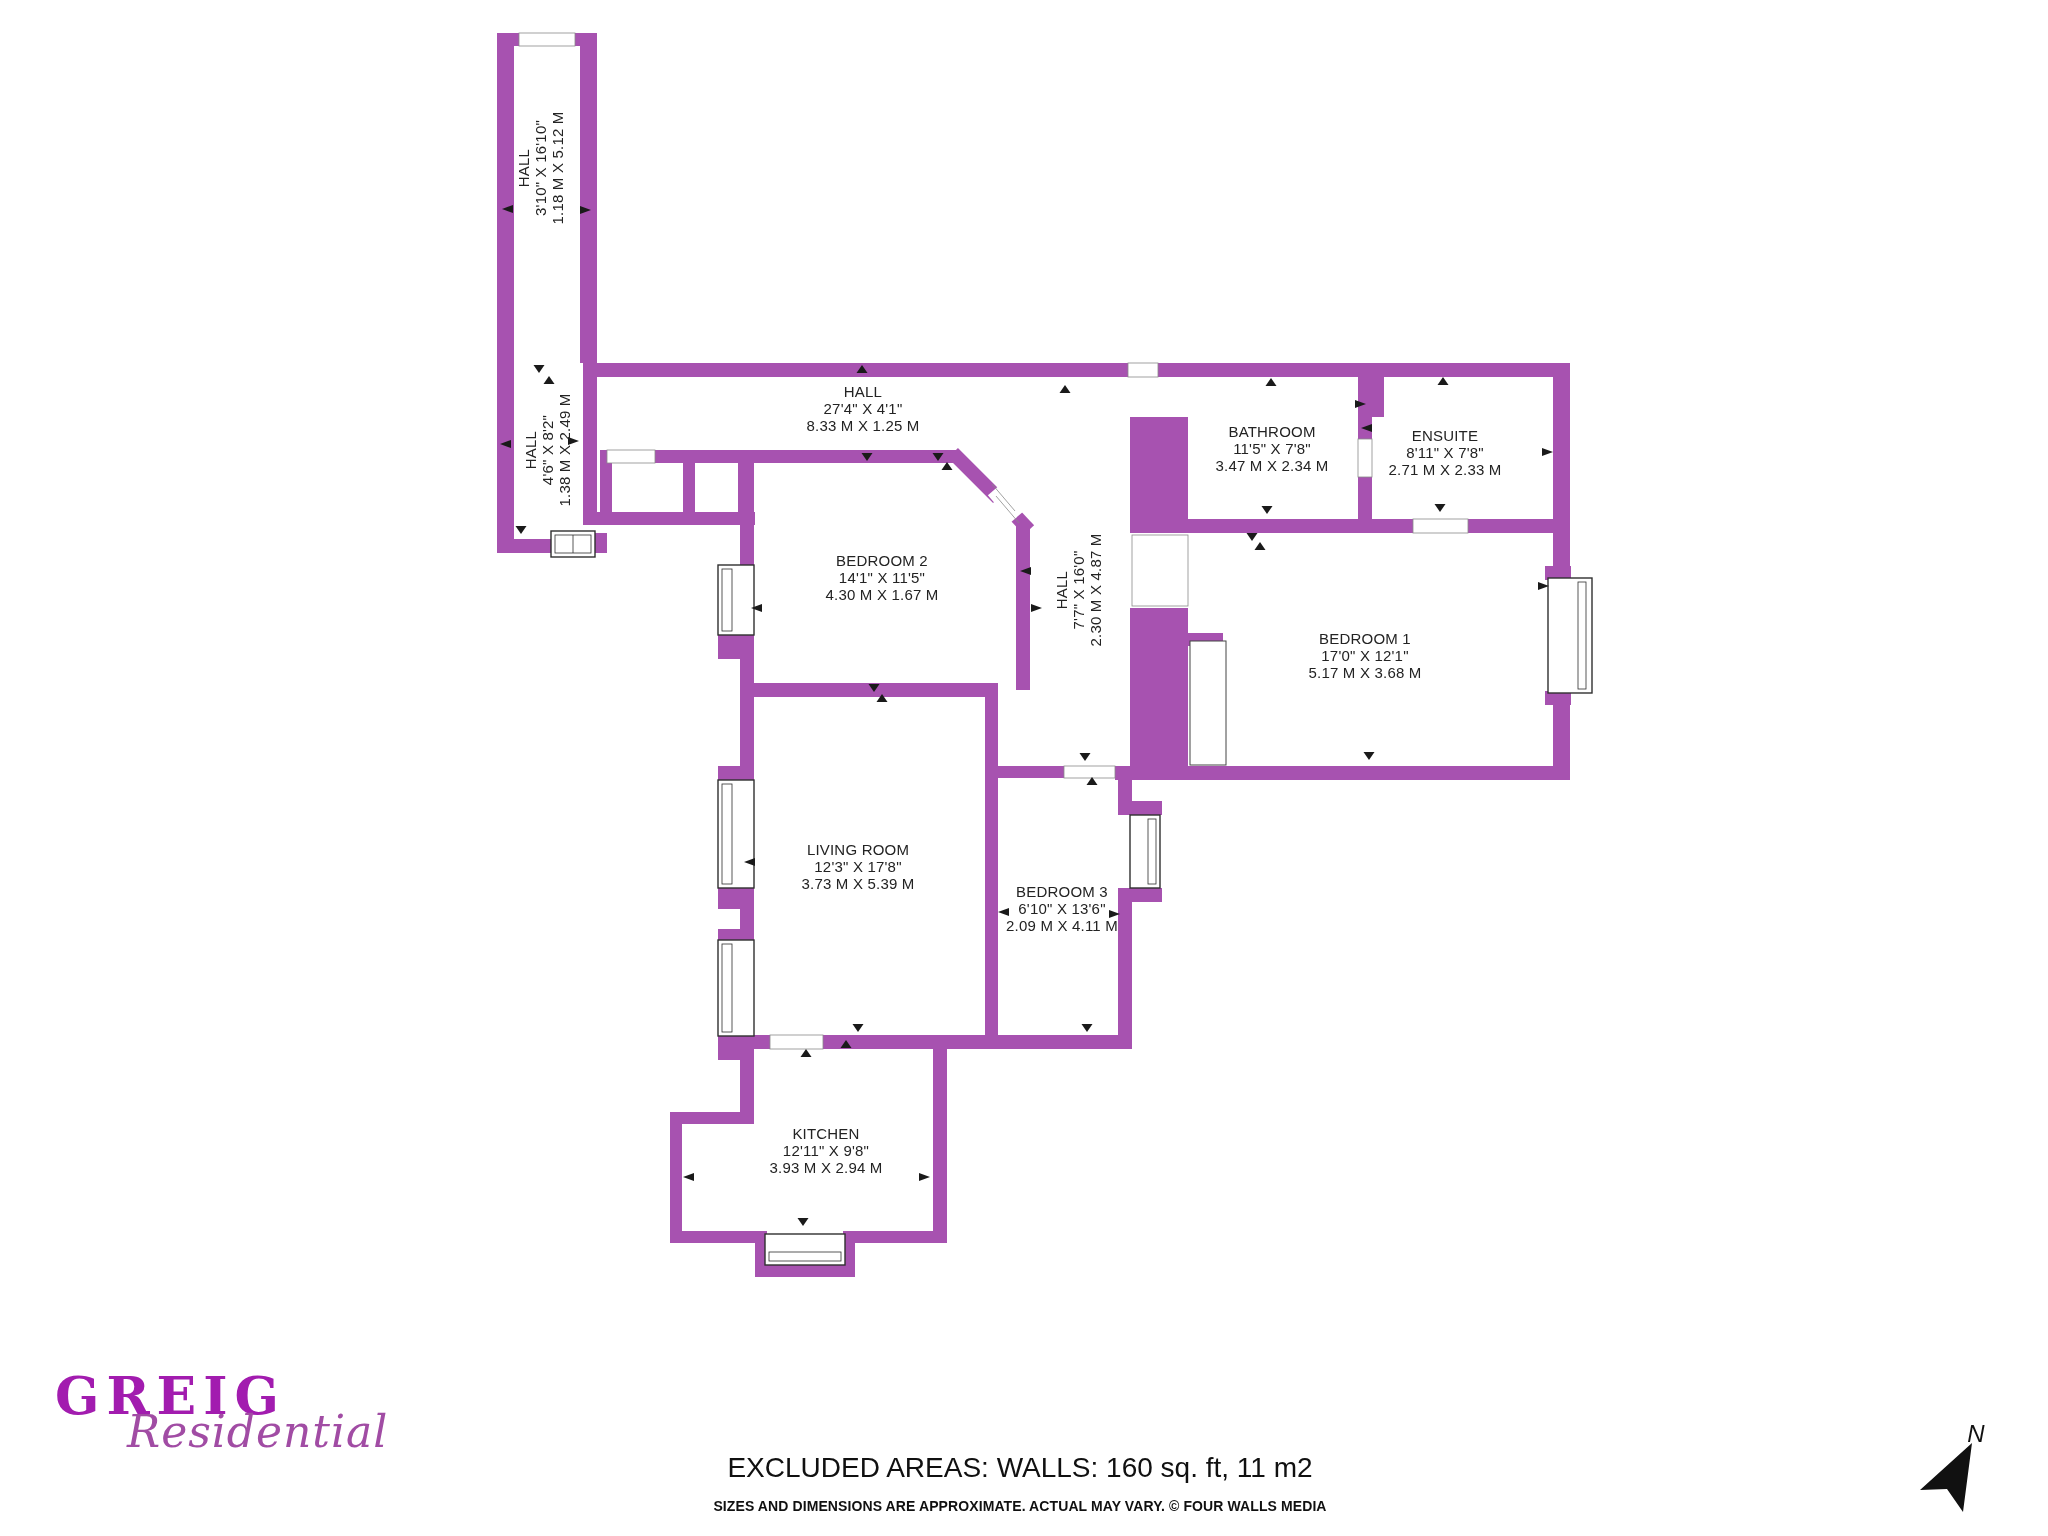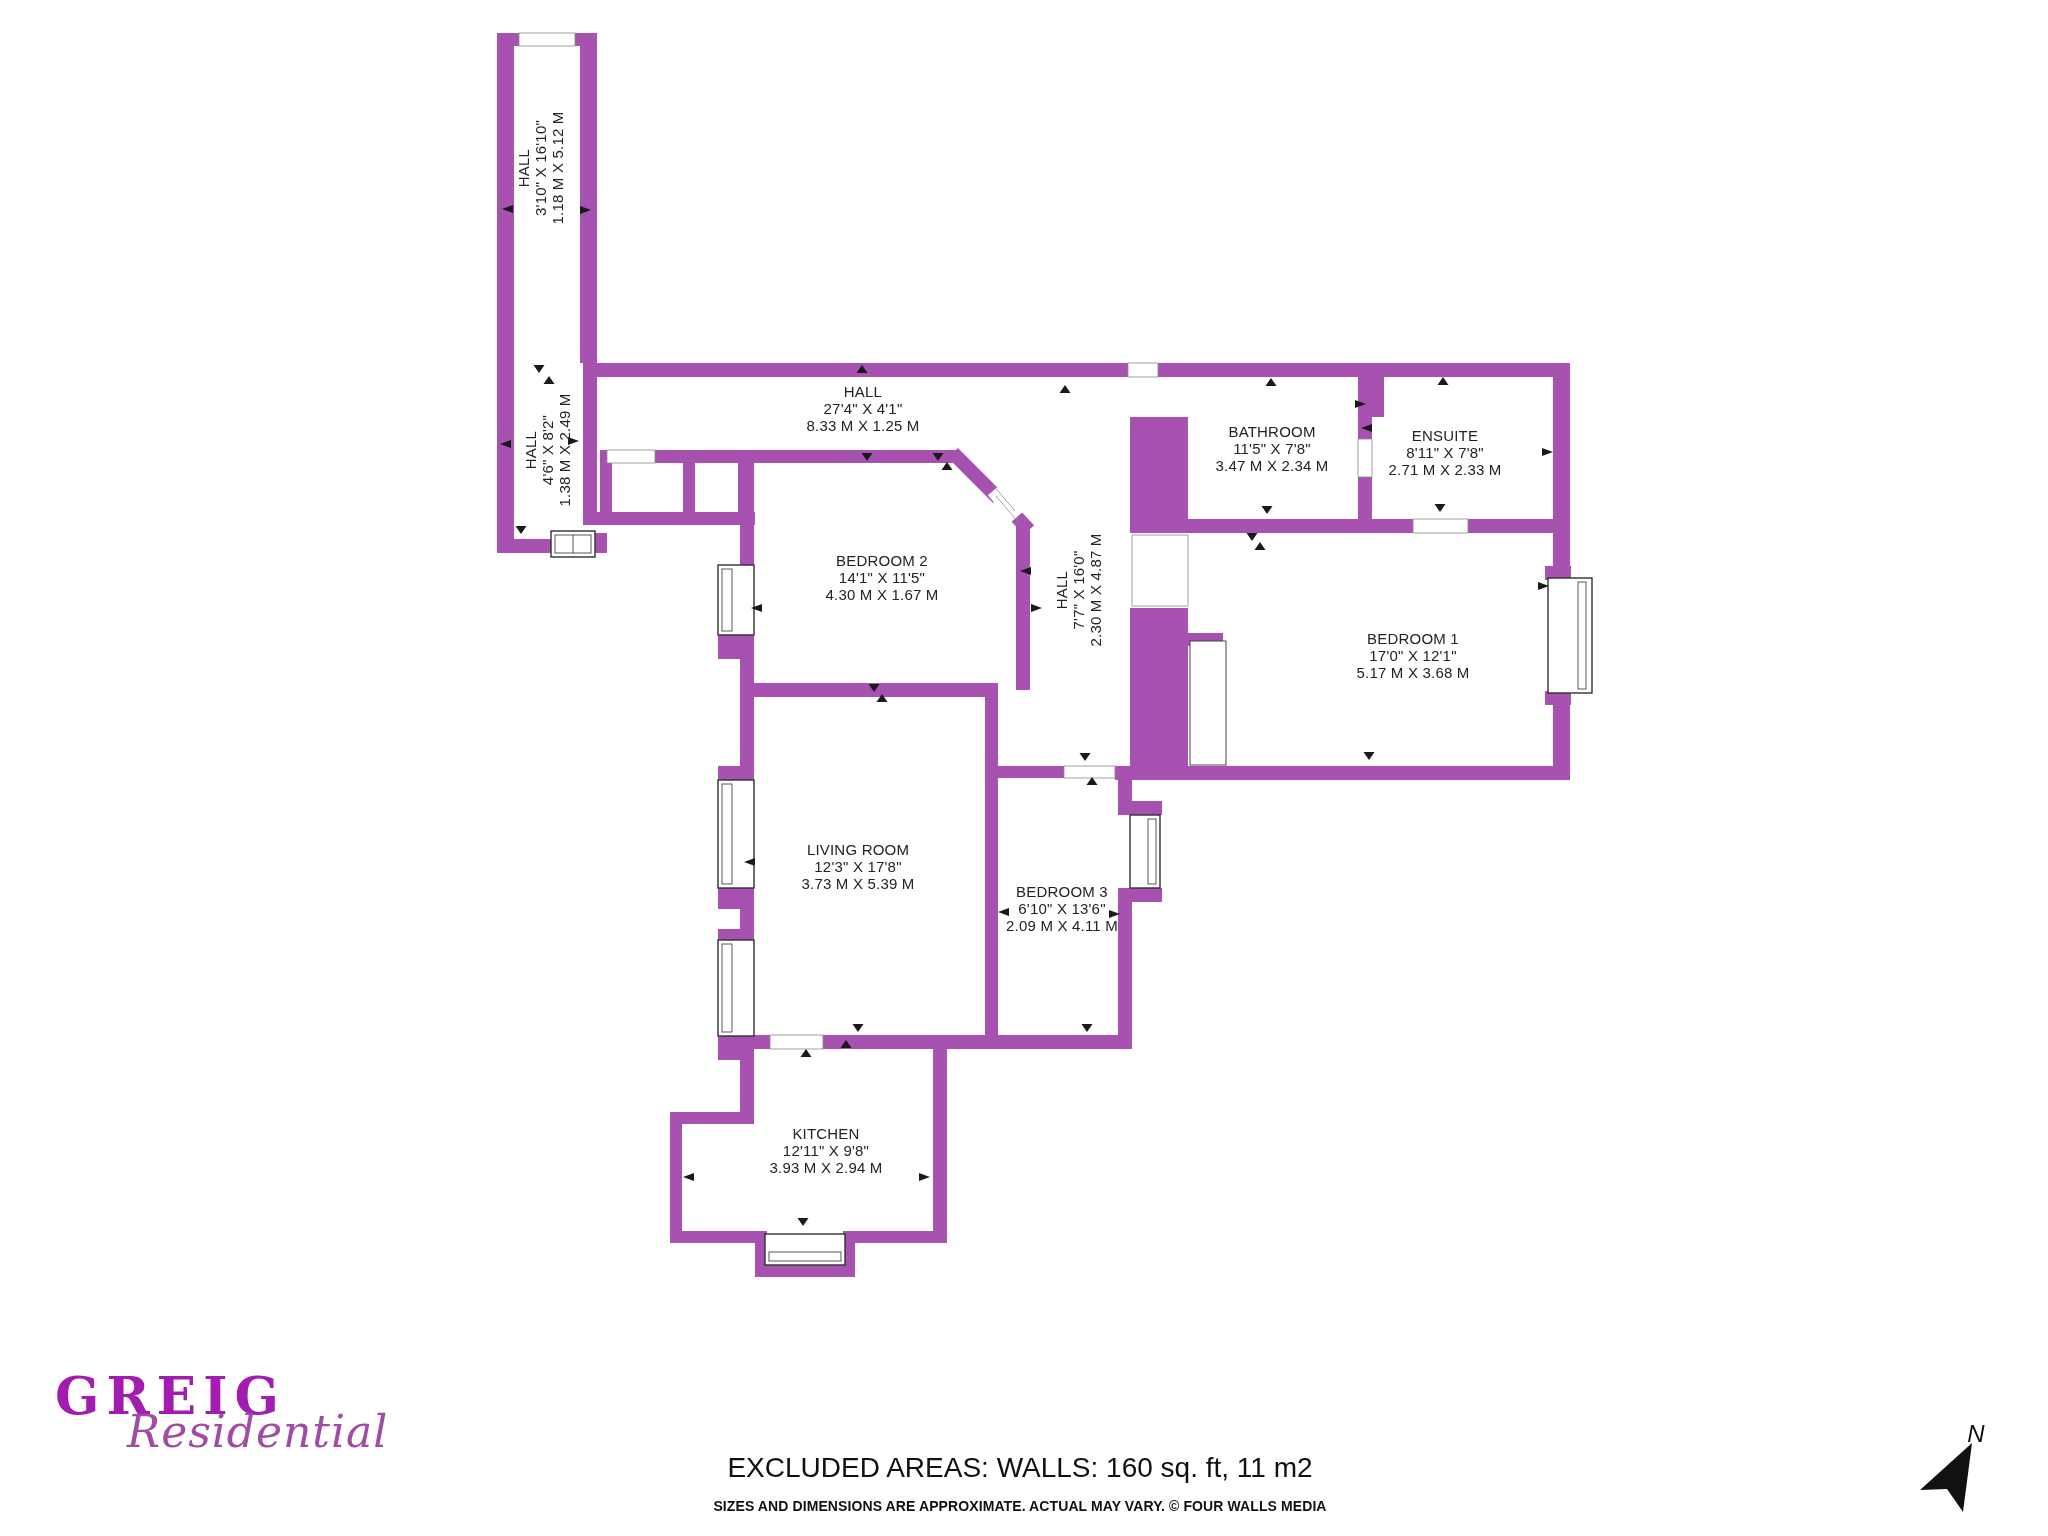--- a/index.html
+++ b/index.html
@@ -230,21 +230,21 @@
   <div class="room-label" style="left:1272px;top:448px">
     <div>BATHROOM</div>
     <div>11'5" X 7'8"</div>
     <div>3.47 M X 2.34 M</div>
   </div>
   <div class="room-label" style="left:1445px;top:452px">
     <div>ENSUITE</div>
     <div>8'11" X 7'8"</div>
     <div>2.71 M X 2.33 M</div>
   </div>
-  <div class="room-label" style="left:1413px;top:655px">
+  <div class="room-label" style="left:1365px;top:655px">
     <div>BEDROOM 1</div>
     <div>17'0" X 12'1"</div>
     <div>5.17 M X 3.68 M</div>
   </div>
   <div class="room-label" style="left:858px;top:866px">
     <div>LIVING ROOM</div>
     <div>12'3" X 17'8"</div>
     <div>3.73 M X 5.39 M</div>
   </div>
   <div class="room-label" style="left:1062px;top:908px">

